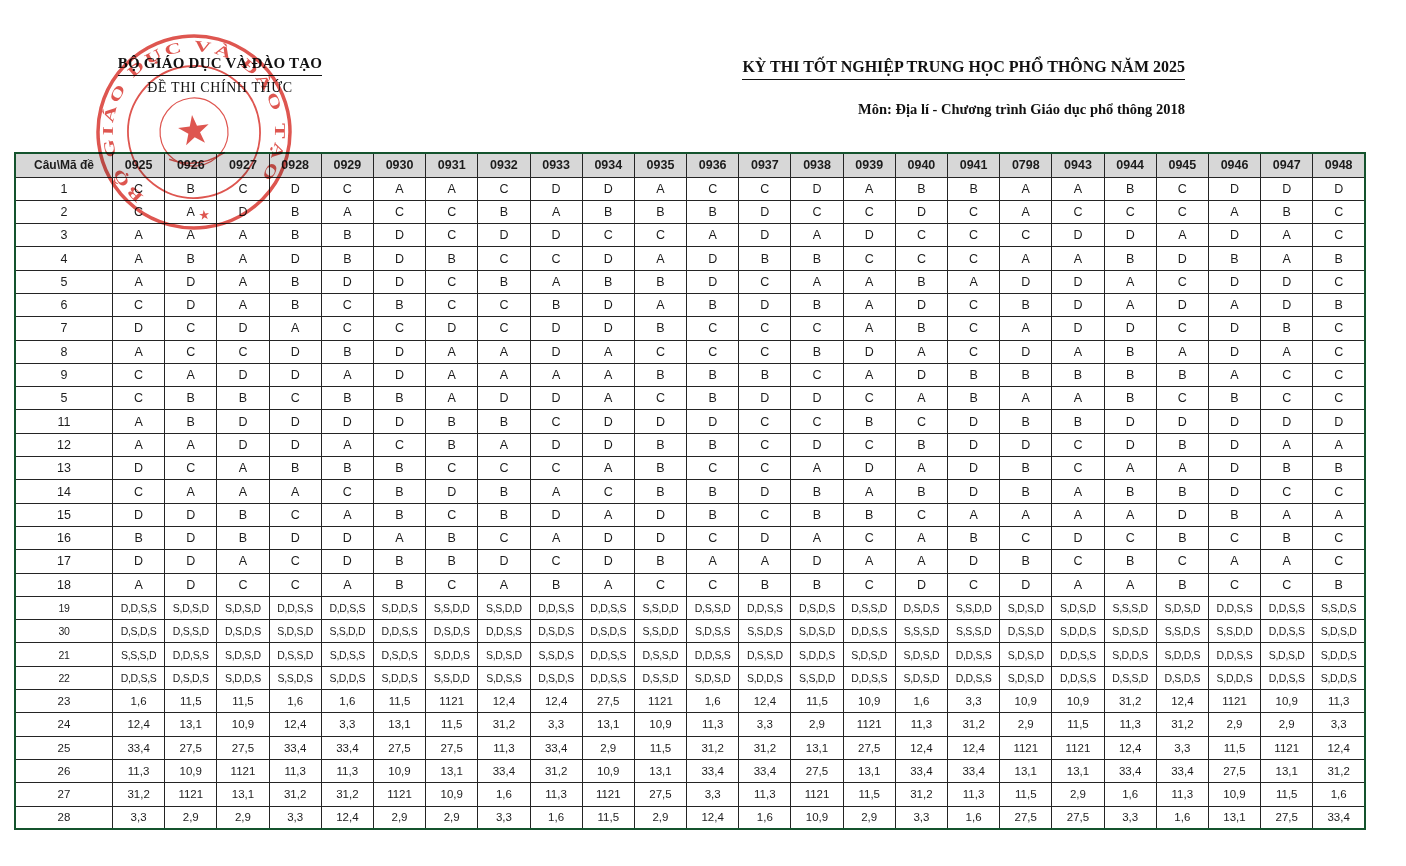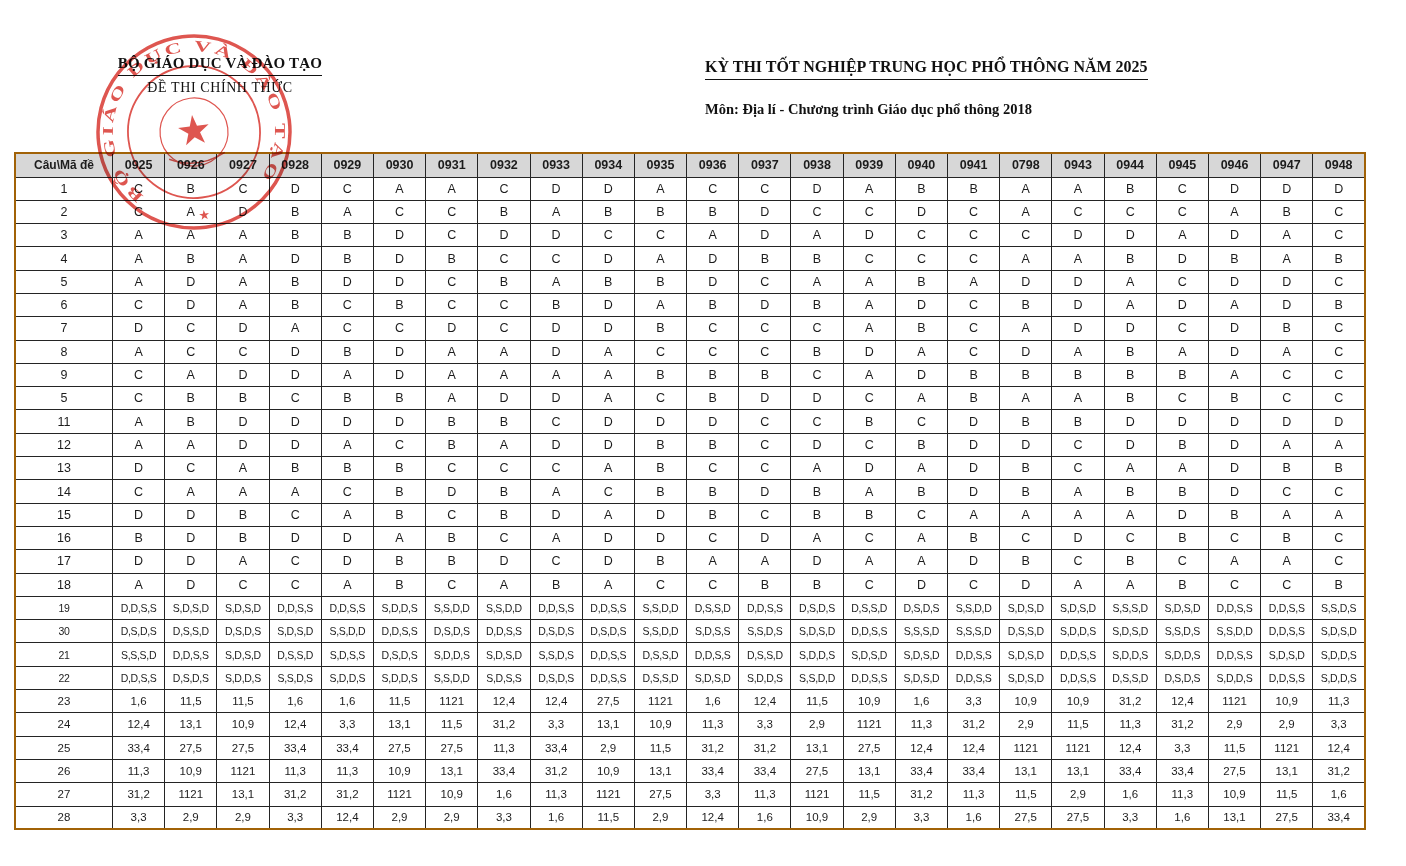--- a/index.html
+++ b/index.html
@@ -12,38 +12,38 @@
   .doc-header-left{
     position:absolute;left:100px;top:54px;width:240px;text-align:center;
     font-family:"Liberation Serif","DejaVu Serif",serif;z-index:3;
   }
   .org-name{
     display:inline-block;font-weight:bold;font-size:15px;letter-spacing:.2px;
     border-bottom:1.5px solid #111;padding-bottom:3px;white-space:nowrap;
   }
   .exam-type{font-size:14px;letter-spacing:.6px;margin-top:4px;white-space:nowrap;}
   .doc-header-right{
-    position:absolute;left:705px;top:58px;width:480px;text-align:left;
+    position:absolute;left:705px;top:58px;width:480px;text-align:right;
     font-family:"Liberation Serif","DejaVu Serif",serif;z-index:3;
   }
   .exam-title{
     display:inline-block;font-weight:bold;font-size:16px;white-space:nowrap;
     border-bottom:1.5px solid #111;padding-bottom:3px;
   }
   .exam-subtitle{font-weight:bold;font-size:14.5px;margin-top:21px;white-space:nowrap;}
   
   .stamp{
     position:absolute;left:86px;top:24px;width:216px;height:216px;z-index:6;
     transform:rotate(-7deg);opacity:.85;mix-blend-mode:multiply;pointer-events:none;
   }
   
   .answer-table{
     position:absolute;left:14px;top:152px;width:1352px;height:676px;z-index:2;
     border-collapse:collapse;table-layout:fixed;background:#fff;
-    border:2px solid #a16207;
+    border:2px solid #14532d;
   }
   .answer-table th,.answer-table td{
     border:1px solid #242424;text-align:center;vertical-align:middle;
     padding:0;overflow:hidden;white-space:nowrap;color:#1c1c1c;
   }
   .answer-table thead tr{height:24px;}
   .answer-table tbody tr{height:23.3px;}
   .answer-table th{background:#d7d7d7;font-weight:bold;font-size:12.5px;}
   th.corner{font-size:12px;}
   td.qcell{font-size:12px;}

